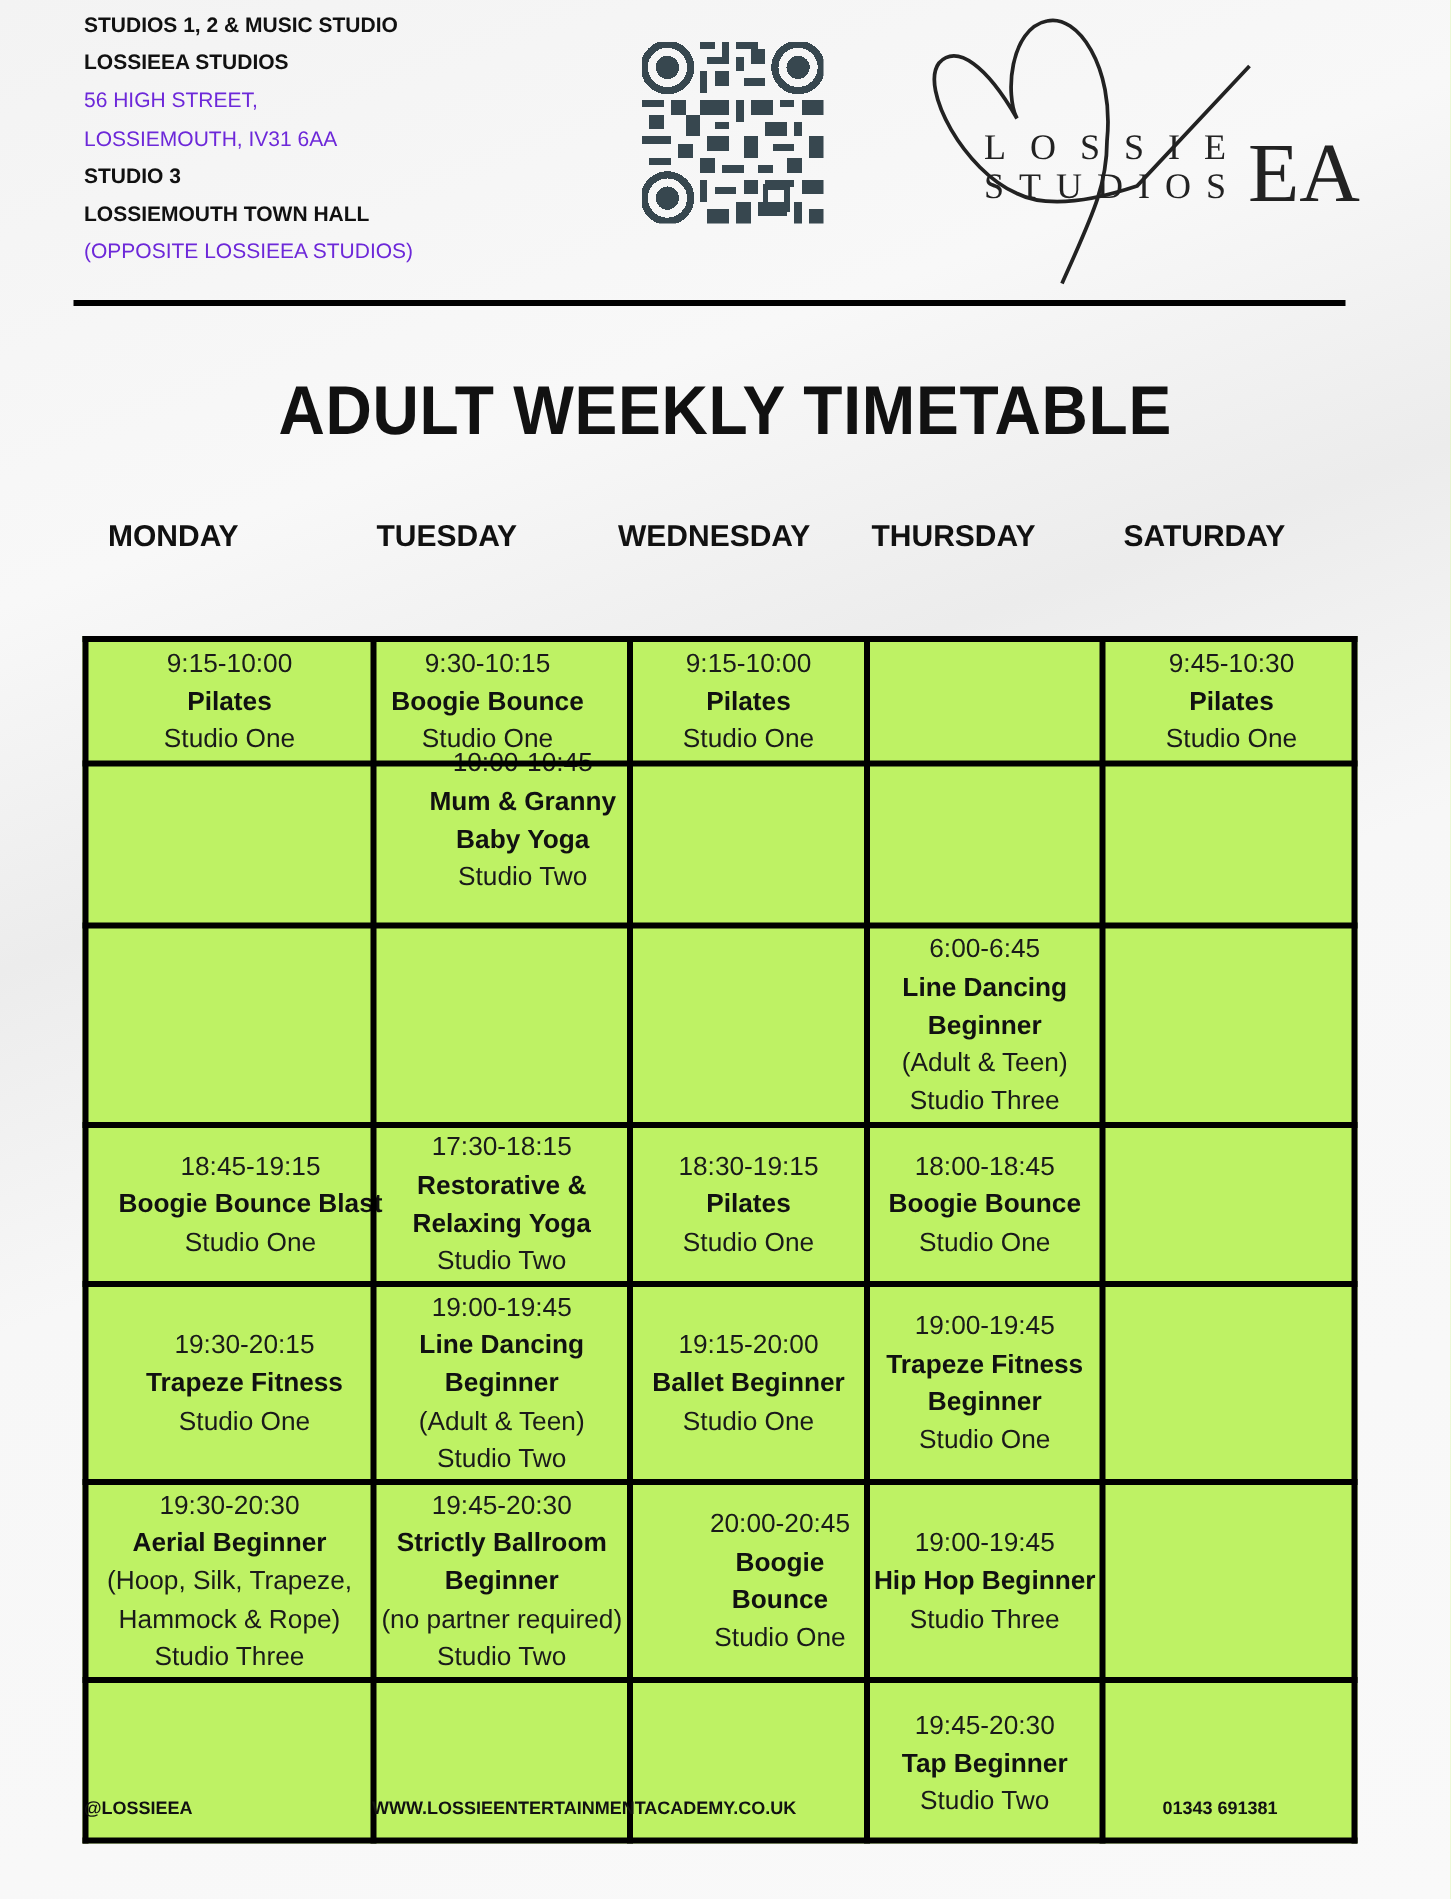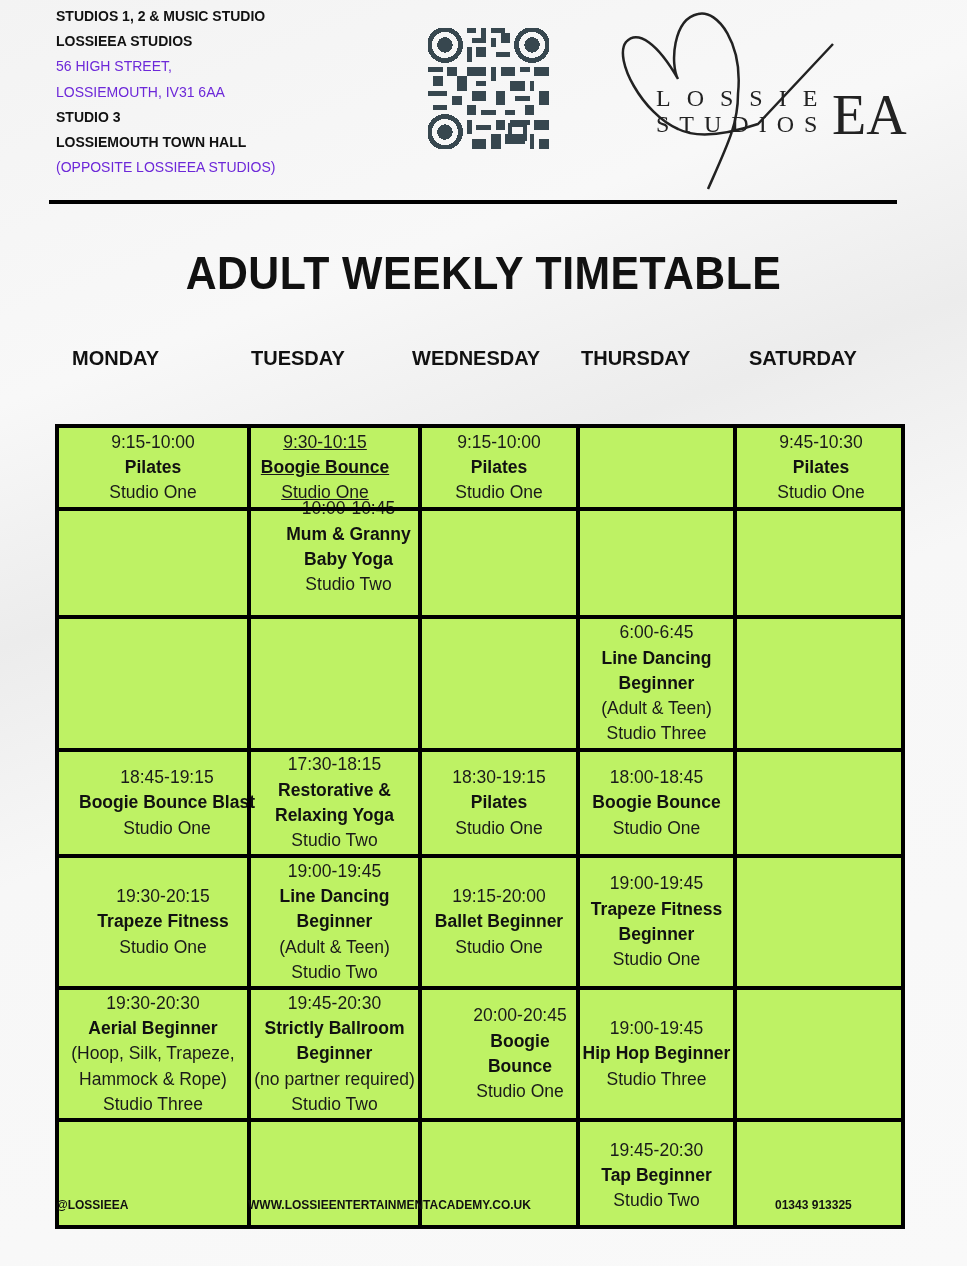--- a/index.html
+++ b/index.html
@@ -139,21 +139,21 @@
 <div class="day" style="left:412px">WEDNESDAY</div>
 <div class="day" style="left:581px">THURSDAY</div>
 <div class="day" style="left:749px">SATURDAY</div>
 
 <div class="grid" id="grid">
     <div class="cell" style="left: 4px; top: 4px; width: 188px; height: 79px;">
       <div class="time">9:15-10:00</div>
       <div class="cls">Pilates</div>
       <div class="studio">Studio One</div>
     </div>
-    <div class="cell" style="left: 196px; top: 4px; width: 148px; height: 79px; text-decoration: underline;">
+    <div class="cell" style="left: 196px; top: 4px; width: 148px; height: 79px;">
       <div class="time">9:30-10:15</div>
       <div class="cls">Boogie Bounce</div>
       <div class="studio">Studio One</div>
     </div>
     <div class="cell" style="left: 367px; top: 4px; width: 154px; height: 79px;">
       <div class="time">9:15-10:00</div>
       <div class="cls">Pilates</div>
       <div class="studio">Studio One</div>
     </div>
     <div class="cell" style="left: 525px; top: 4px; width: 153px; height: 79px;"></div>
@@ -267,13 +267,13 @@
     <div class="hline" style="left: 0px; top: 191px; width: 850px; height: 4px;"></div>
     <div class="hline" style="left: 0px; top: 324px; width: 850px; height: 4px;"></div>
     <div class="hline" style="left: 0px; top: 430px; width: 850px; height: 4px;"></div>
     <div class="hline" style="left: 0px; top: 562px; width: 850px; height: 4px;"></div>
     <div class="hline" style="left: 0px; top: 694px; width: 850px; height: 4px;"></div>
     <div class="hline" style="left: 0px; top: 801px; width: 850px; height: 4px;"></div>
   </div>
 
 <div class="footer" style="left:56px">@LOSSIEEA</div>
 <div class="footer" style="left:248px">WWW.LOSSIEENTERTAINMENTACADEMY.CO.UK</div>
-<div class="footer" style="left:775px">01343 913325</div>
+<div class="footer" style="left:775px">01343 691381</div>
 
 </body></html>

